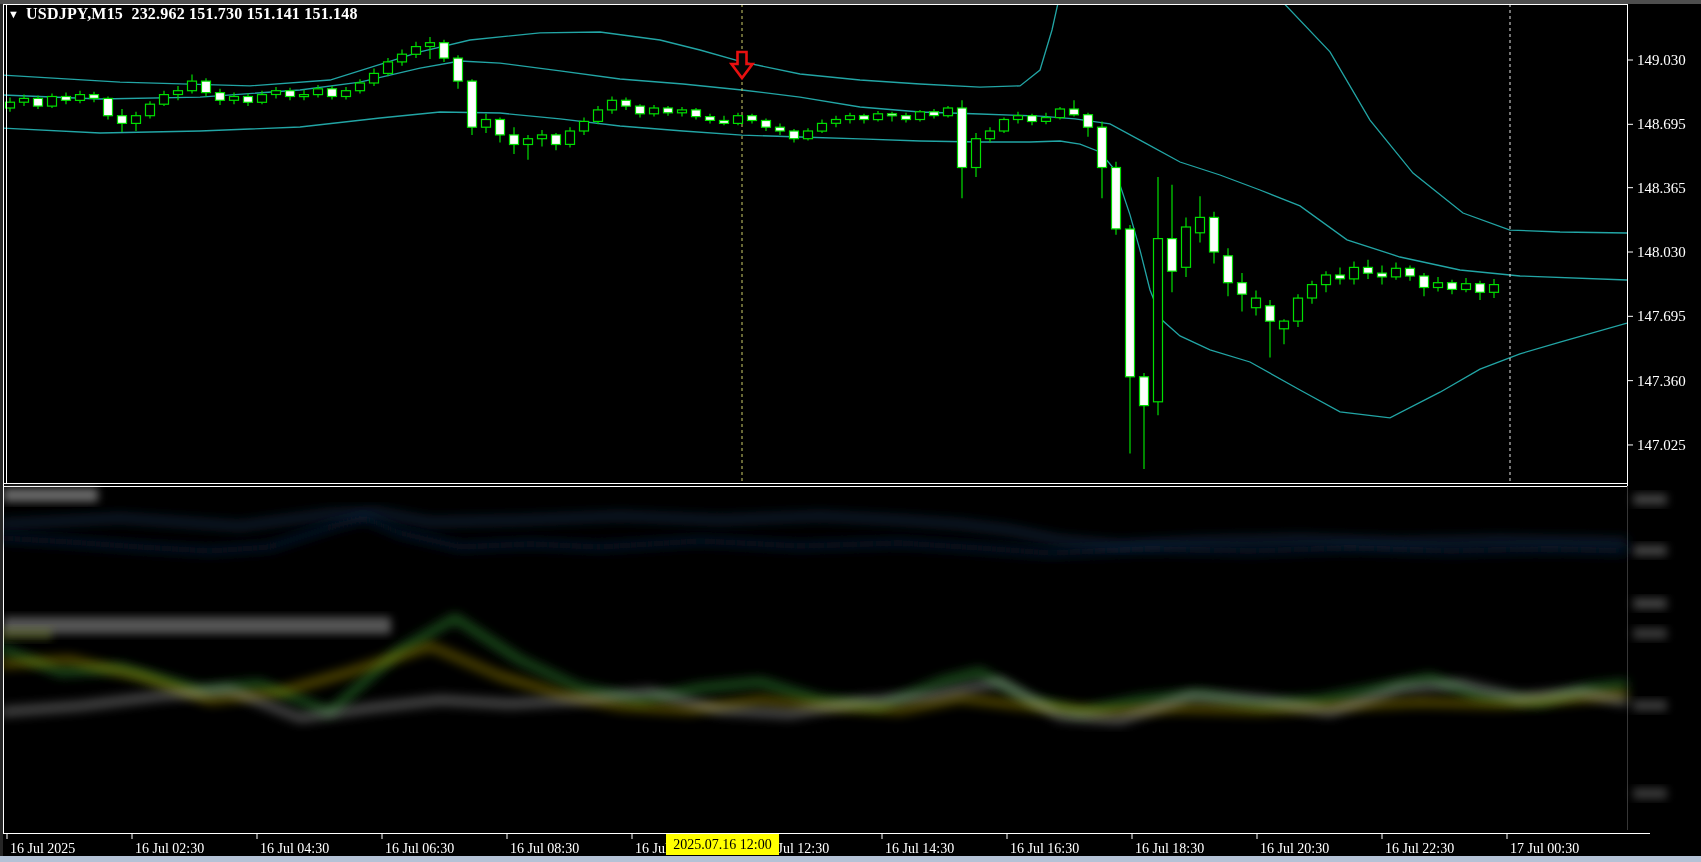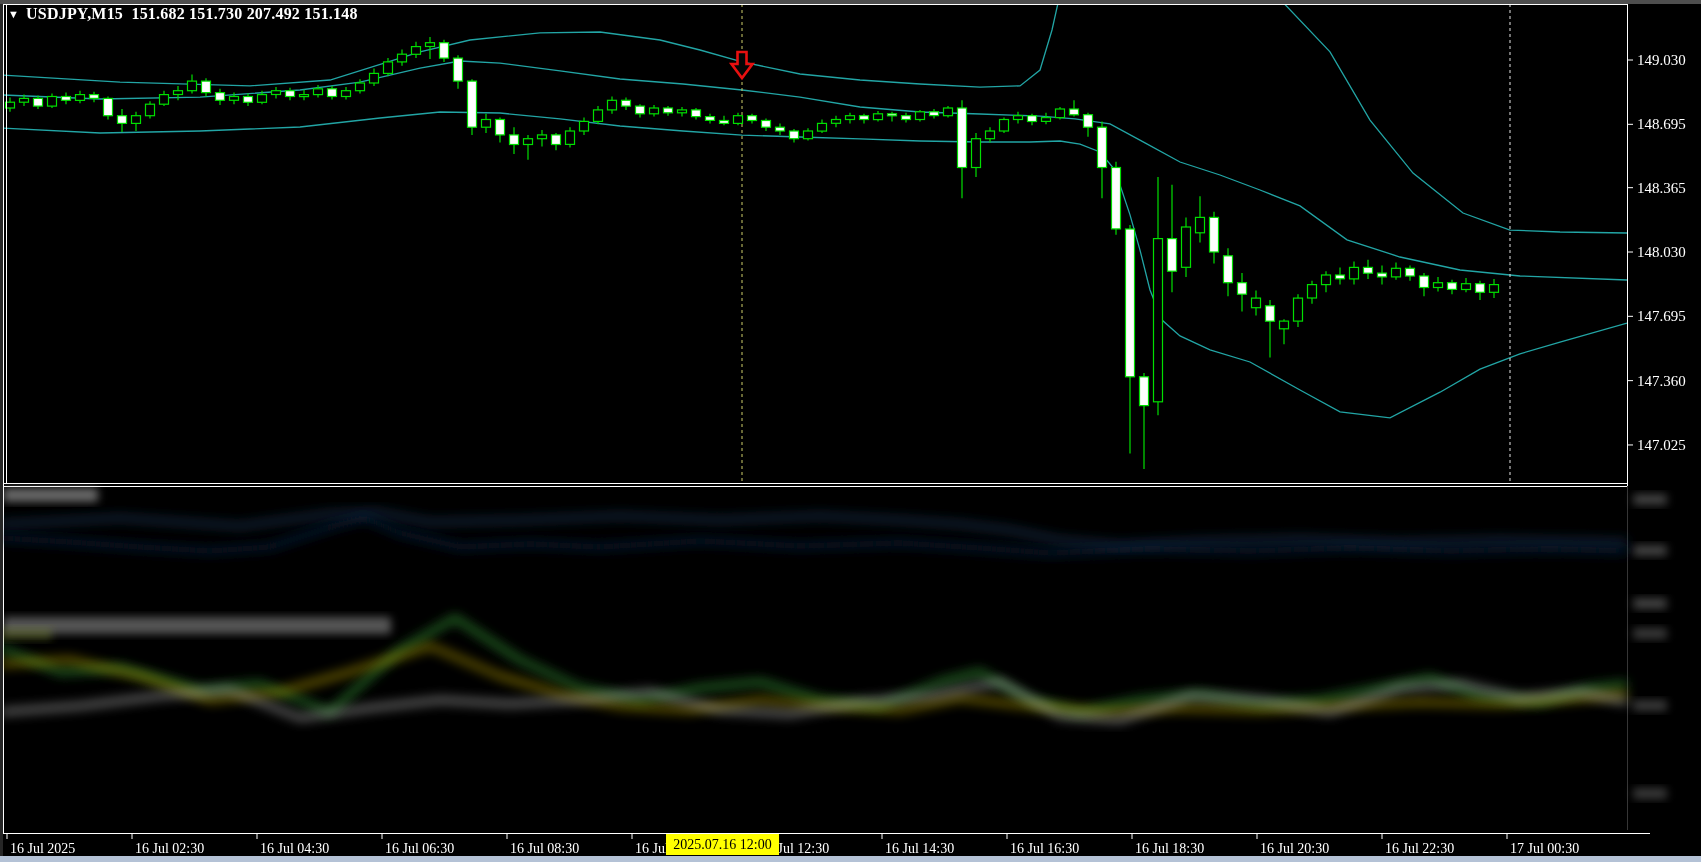--- a/index.html
+++ b/index.html
@@ -555,17 +555,17 @@
         <text x="1510" y="853" class="time-lbl">17 Jul 00:30</text>
       </g>
     </svg>
 
   <div class="top-strip"></div>
   <div class="left-strip"></div>
   <div class="status-strip"></div>
 
   <div class="quote-line">
     <span class="tri">▼</span>
-    <span>USDJPY,M15  151.682 151.730 207.492 151.148</span>
+    <span>USDJPY,M15  232.962 151.730 151.141 151.148</span>
   </div>
 
   <div class="hl-label" id="hl-label" style="left: 666px; top: 834px; width: 113px; height: 21px; background: rgb(255, 255, 0); color: rgb(0, 0, 0);">2025.07.16 12:00</div>
 </div>
 
 </body></html>

